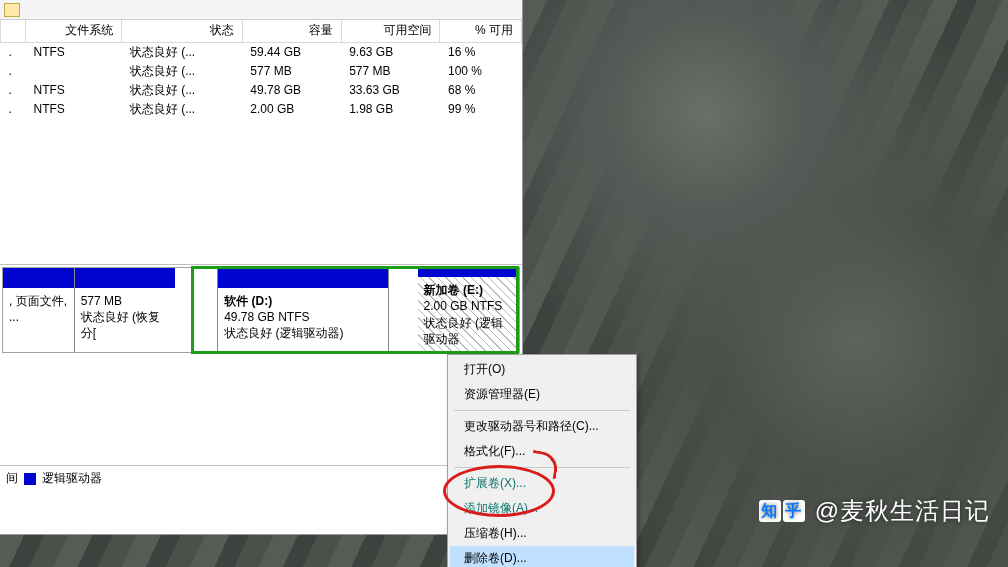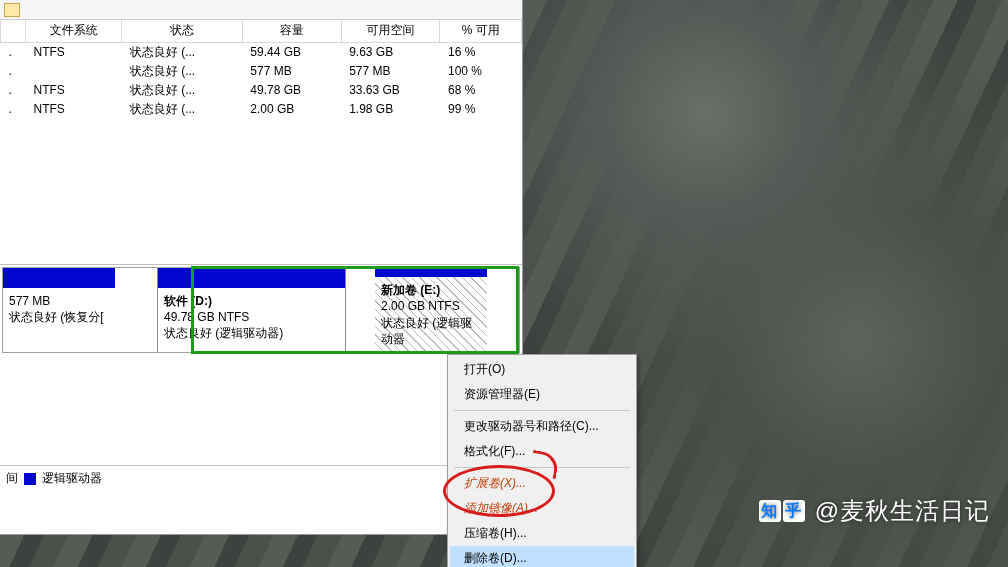--- a/index.html
+++ b/index.html
@@ -48,21 +48,21 @@
   height: 245px;
   overflow: hidden;
   border-bottom: 1px solid #c0c0c0;
 }
 table.vol-table { width: 100%; border-collapse: collapse; }
 table.vol-table th {
   background: #fff;
   border: 1px solid #d8d8d8;
   border-top: none;
   font-weight: normal;
-  text-align: center;
+  text-align: right;
   padding: 2px 8px;
   height: 22px;
 }
 table.vol-table td {
   padding: 1px 8px;
   white-space: nowrap;
   height: 19px;
 }
 
 .vol-map {
@@ -127,21 +127,21 @@
   background: #f0f0f0;
   border: 1px solid #a0a0a0;
   box-shadow: 2px 2px 4px rgba(0,0,0,0.3);
   padding: 2px;
 }
 .context-menu .item {
   padding: 4px 14px;
   cursor: default;
   white-space: nowrap;
 }
-.context-menu .item.disabled { color: #c2410c; font-style: italic; }
+.context-menu .item.disabled { color: #0f766e; }
 .context-menu .item.highlight { background: #bfe0ff; }
 .context-menu .sep {
   height: 1px;
   background: #c8c8c8;
   margin: 3px 4px;
 }
 
 .anno {
   position: absolute;
   left: 443px; top: 465px;
@@ -243,20 +243,26 @@
             <td>2.00 GB</td>
             <td>1.98 GB</td>
             <td>99 %</td>
           </tr>
         </tbody>
     </table>
   </div>
 
   <div class="vol-map">
     <div class="vol-row" id="vol-row">
+      <div class="vol-block" style="width: 78px;">
+          <div class="vol-head"></div>
+          <div class="vol-body">
+            <div>, 页面文件, ...</div>
+          </div>
+        </div>
         <div class="vol-block" style="width: 112px;">
           <div class="vol-head"></div>
           <div class="vol-body">
             <div>577 MB</div>
             <div>状态良好 (恢复分[</div>
           </div>
         </div>
         <div class="vol-block" style="width: 188px; margin-left: 42px;">
           <div class="vol-head"></div>
           <div class="vol-body">

